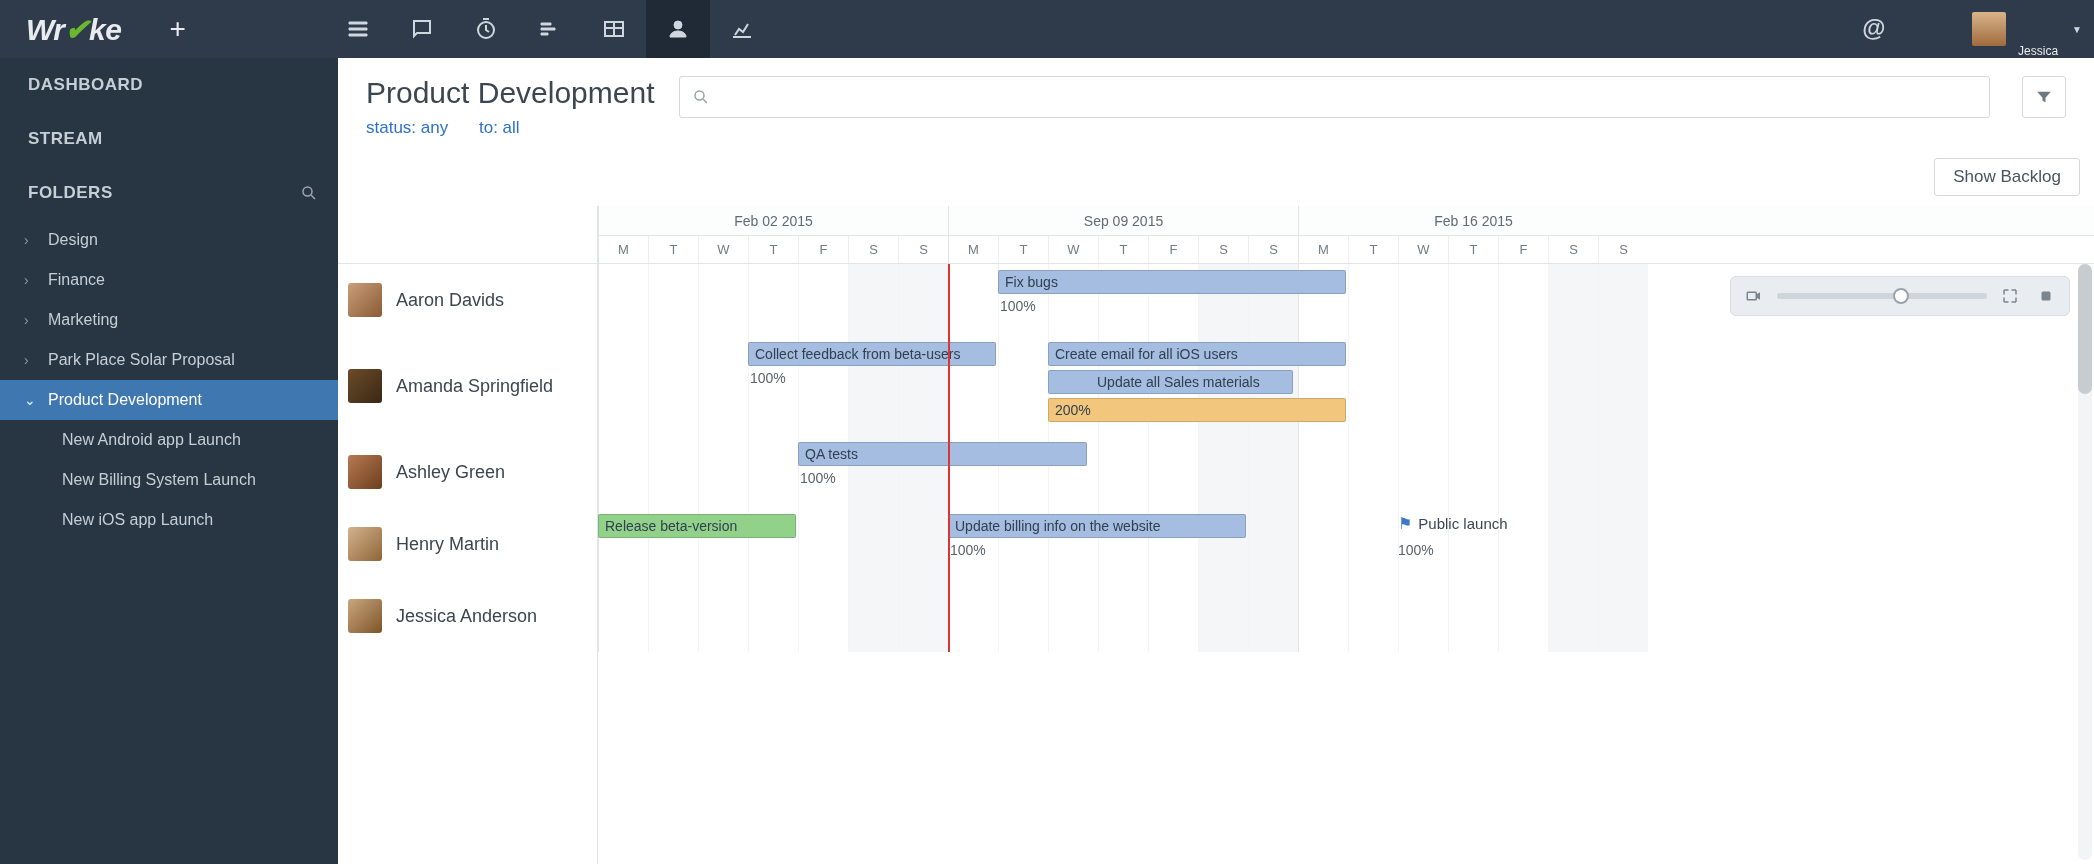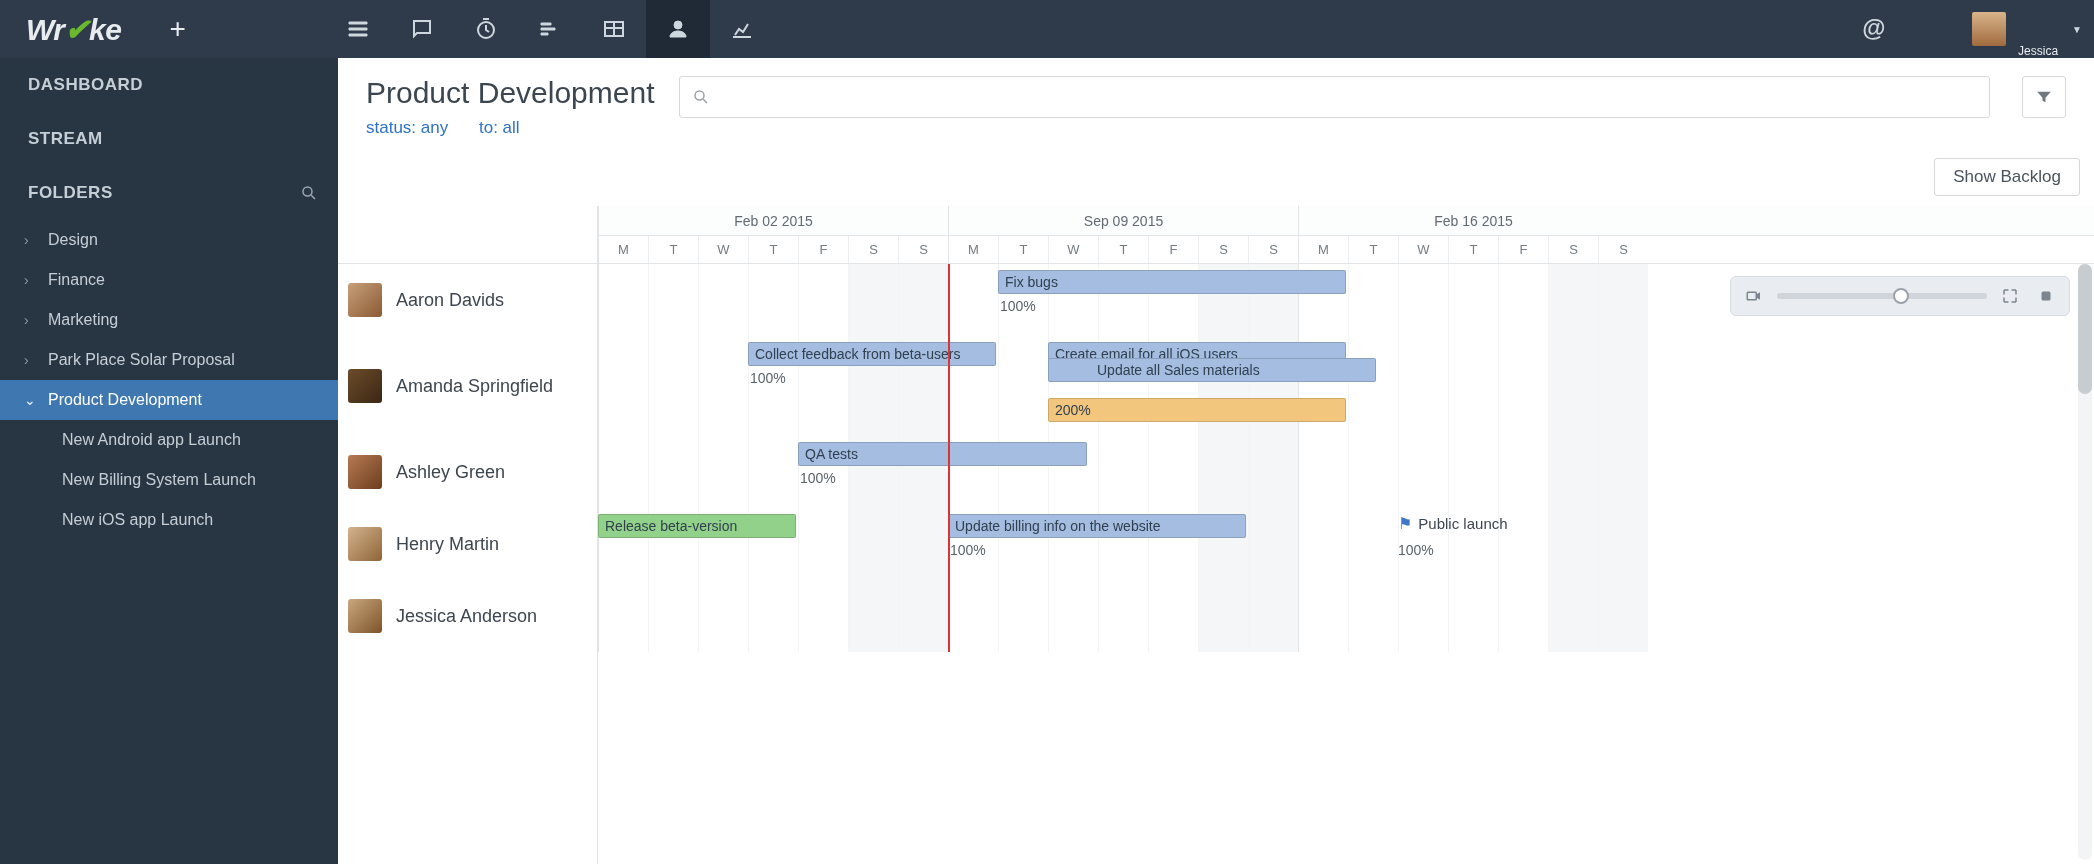--- a/index.html
+++ b/index.html
@@ -515,21 +515,21 @@
                 <div class="col" style="width: 50px;"></div>
                 <div class="col weekend" style="width: 50px;"></div>
                 <div class="col weekend" style="width: 50px;"></div>
               </div>
             </div>
             <div class="bar blue" style="left: 400px; width: 348px; top: 6px;">Fix bugs</div>
             <div class="pct" style="left: 402px; top: 34px;">100%</div>
             <div class="bar blue" style="left: 150px; width: 248px; top: 78px;">Collect feedback from beta-users</div>
             <div class="pct" style="left: 152px; top: 106px;">100%</div>
             <div class="bar blue" style="left: 450px; width: 298px; top: 78px;">Create email for all iOS users</div>
-            <div class="bar blue" style="left: 450px; width: 328px; top: 94px; padding-left: 48px;">Update all Sales materials</div>
+            <div class="bar blue" style="left: 450px; width: 245px; top: 106px; padding-left: 48px;">Update all Sales materials</div>
             <div class="bar orange" style="left: 450px; width: 298px; top: 134px;">200%</div>
             <div class="bar blue" style="left: 200px; width: 289px; top: 178px;">QA tests</div>
             <div class="pct" style="left: 202px; top: 206px;">100%</div>
             <div class="bar green" style="left: 0px; width: 198px; top: 250px;">Release beta-version</div>
             <div class="bar blue" style="left: 350px; width: 298px; top: 250px;">Update billing info on the website</div>
             <div class="pct" style="left: 352px; top: 278px;">100%</div>
             <div class="milestone" style="left: 800px; top: 250px;">
               <span class="flag">⚑</span>
               <span>Public launch</span>
             </div>

